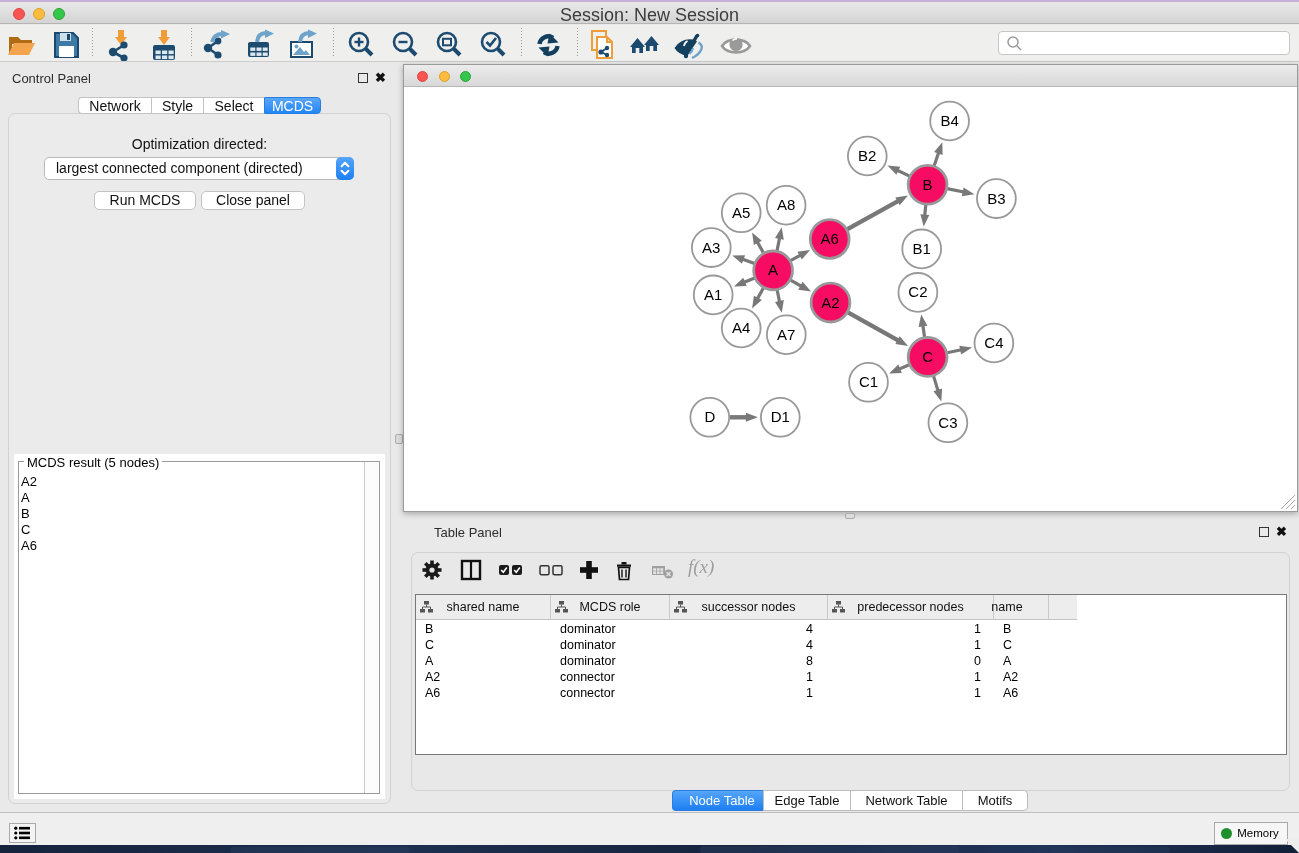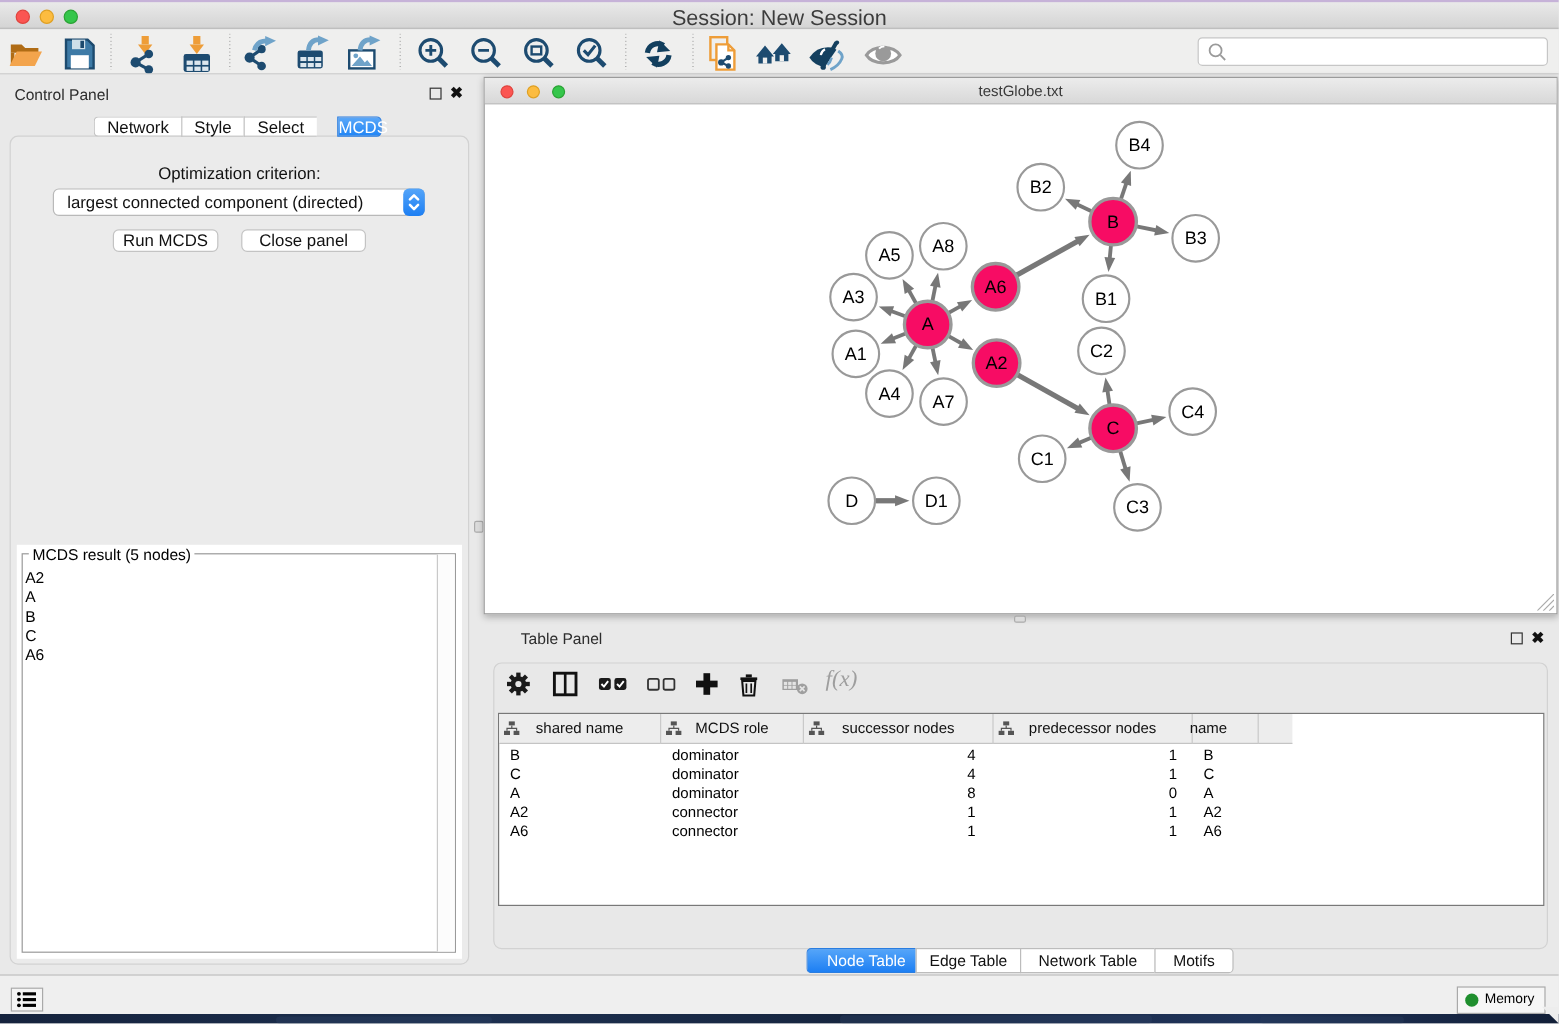--- a/index.html
+++ b/index.html
@@ -15,27 +15,27 @@
 .ticon{position:absolute;top:2px;}
 #search{left:998px;top:6px;width:292px;height:24px;background:#ffffff;border:1px solid #c6c6c6;border-radius:4px;}
 
 #cp-title{left:12px;top:71px;font-size:13px;color:#2d2d2d;}
 #cp-float{left:358px;top:73px;width:10px;height:10px;border:1.5px solid #333;}
 #cp-close{left:375px;top:70px;font-size:13px;font-weight:bold;color:#111;}
 .tab{position:absolute;top:97px;height:17px;background:#ffffff;border:1px solid #c3c3c3;border-right:none;font-size:14px;color:#111;text-align:center;line-height:16px;}
 #tabN{left:78px;width:73px;border-radius:4px 0 0 4px;}
 #tabS{left:151px;width:52px;}
 #tabE{left:203px;width:61px;}
-#tabM{left:264px;width:37px;background:linear-gradient(#5aa7f8,#2186f6);color:#fff;border:1px solid #2a7de0;border-radius:0 4px 4px 0;margin-left:17px;}
+#tabM{left:264px;width:57px;background:linear-gradient(#5aa7f8,#2186f6);color:#fff;border:1px solid #2a7de0;border-radius:0 4px 4px 0;}
 #cpanel{left:8px;top:113px;width:383px;height:691px;background:#ebebeb;border:1px solid #d2d2d2;border-radius:7px;}
 #optlabel{left:0px;top:136px;width:399px;text-align:center;font-size:14px;color:#111;}
 #optsel{left:44px;top:157px;width:310px;height:23px;background:#ffffff;border:1px solid #b9b9b9;border-radius:5px;font-size:14px;color:#111;line-height:21px;padding-left:11px;}
 #optspin{left:291px;top:-1px;width:18px;height:23px;border-radius:5px;background:linear-gradient(#55a5f9,#1d7ff3);}
 .btn{position:absolute;top:191px;height:19px;background:#ffffff;border:1px solid #c3c3c3;border-radius:5px;font-size:14px;color:#111;text-align:center;line-height:17px;}
-#btnRun{left:94px;width:88px;}
+#btnRun{left:94px;width:102px;}
 #btnClose{left:201px;width:104px;}
 #mcdsWhite{left:14px;top:454px;width:371px;height:345px;background:#ffffff;}
 #mcdsFS{left:18px;top:461px;width:362px;height:333px;border:1px solid #9a9a9a;}
 #mcdsLegend{left:24px;top:455px;font-size:13px;color:#000;background:#ffffff;padding:0 3px;}
 #mcdsScroll{left:364px;top:462px;width:15px;height:331px;border-left:1px solid #c9c9c9;background:#fcfcfc;}
 .mitem{position:absolute;left:21px;font-size:13px;color:#000;}
 
 #divgrab{left:395px;top:434px;width:8px;height:10px;background:#dcdcdc;border:1px solid #ababab;border-radius:2px;}
 #divgrab2{left:845px;top:513px;width:10px;height:6px;background:#dcdcdc;border:1px solid #ababab;border-radius:2px;}
 
@@ -207,21 +207,21 @@
     </div>
 </div>
 <div class="abs" id="cp-title">Control Panel</div>
 <div class="abs" id="cp-float"></div>
 <div class="abs" id="cp-close">✖</div>
 <div class="abs" id="cpanel"></div>
 <div class="abs tab" id="tabN">Network</div>
 <div class="abs tab" id="tabS">Style</div>
 <div class="abs tab" id="tabE">Select</div>
 <div class="abs tab" id="tabM">MCDS</div>
-<div class="abs" id="optlabel">Optimization criterion:</div>
+<div class="abs" id="optlabel">Optimization directed:</div>
 <div class="abs" id="optsel">largest connected component (directed)
   <div class="abs" id="optspin"><svg width="18" height="23" viewBox="0 0 18 23">
         <g fill="none" stroke="#fff" stroke-width="2.1" stroke-linecap="round" stroke-linejoin="round">
           <path d="M5.6,9.2 L9,5.8 L12.4,9.2"></path>
           <path d="M5.6,13.8 L9,17.2 L12.4,13.8"></path>
         </g>
       </svg></div>
 </div>
 <div class="abs btn" id="btnRun">Run MCDS</div>
 <div class="abs btn" id="btnClose">Close panel</div>
@@ -234,21 +234,20 @@
 <div class="abs mitem" style="top:506px;">B</div>
 <div class="abs mitem" style="top:522px;">C</div>
 <div class="abs mitem" style="top:538px;">A6</div>
 <div class="abs" id="divgrab"></div>
 
 <div class="abs" id="netwin">
   <div class="abs" id="nettitle">
     <div class="tl2" style="left:13px;background:#fb5552;border:0.5px solid #e0443e;"></div>
     <div class="tl2" style="left:35px;background:#fcbc40;border:0.5px solid #dfa023;"></div>
     <div class="tl2" style="left:56px;background:#35c64b;border:0.5px solid #2aa334;"></div>
-    <div class="t">testGlobe.txt</div>
   </div>
   <svg class="abs" style="left:0;top:23px" width="893" height="423" viewBox="403 87 893 423" font-family="Liberation Sans, sans-serif">
 <line x1="753.7" y1="276.9" x2="740.7" y2="282.2" stroke="#787878" stroke-width="3.2"></line>
 <polygon points="732.9,285.4 742.3,276.7 745.7,285.0" fill="#787878"></polygon>
 <line x1="789.5" y1="279.1" x2="802.6" y2="286.5" stroke="#787878" stroke-width="3.2"></line>
 <polygon points="810.0,290.6 797.3,288.7 801.7,280.8" fill="#787878"></polygon>
 <line x1="753.4" y1="262.5" x2="739.2" y2="257.3" stroke="#787878" stroke-width="3.2"></line>
 <polygon points="731.3,254.4 744.1,254.3 741.0,262.7" fill="#787878"></polygon>
 <line x1="762.5" y1="286.8" x2="755.1" y2="300.1" stroke="#787878" stroke-width="3.2"></line>
 <polygon points="751.1,307.4 752.9,294.7 760.8,299.1" fill="#787878"></polygon>

